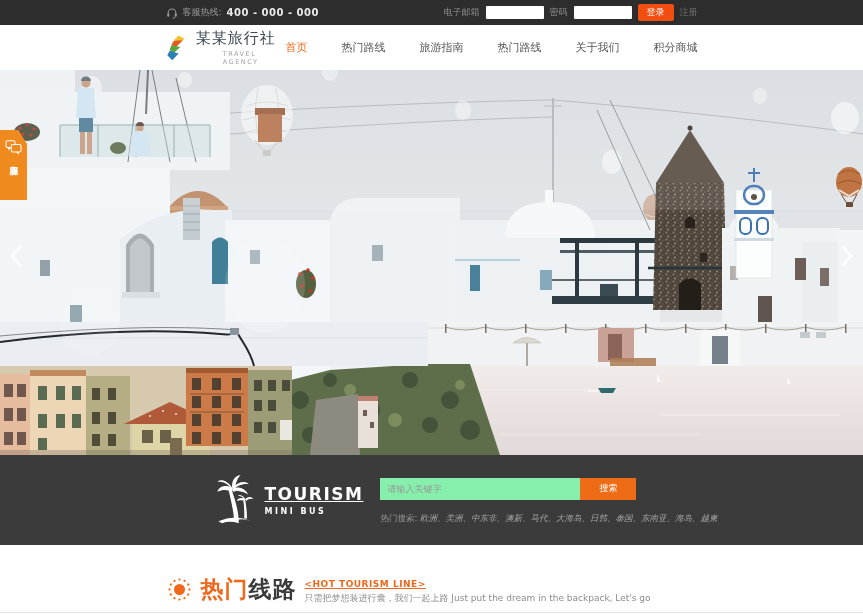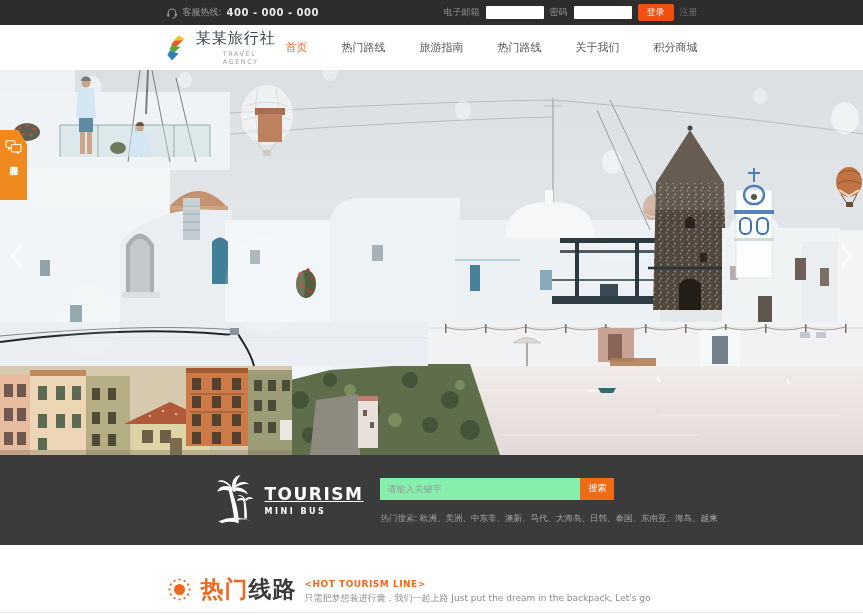--- a/index.html
+++ b/index.html
@@ -41,33 +41,33 @@
   
   .search-section { height:90px; background:#3b3b3b; }
   .search-section .container { display:flex; align-items:center; }
   .ts-brand { display:flex; align-items:center; gap:9px; margin-left:48px; }
   .ts-brand .t1 { color:#fff; font-size:17px; font-weight:bold; letter-spacing:1.5px;text-decoration:underline; }
   .ts-brand .t2 { color:#fff; font-size:8px; letter-spacing:2.5px; margin-top:3px; font-weight:bold; }
   .search-block { margin-left:17px; padding-top:2px; }
   .search-row { display:flex; }
   .search-row input { width:200px; height:22px; border:none; background:#86efac; font-size:9px; padding:0 7px; outline:none; }
   .search-row input::placeholder { color:#999; }
-  .btn-search { width:34px; height:22px; background:#ee6c16; color:#fff; border:none; font-size:9px; cursor:pointer; }
+  .btn-search { width:56px; height:22px; background:#ee6c16; color:#fff; border:none; font-size:9px; cursor:pointer; }
   .hot-line { margin-top:13px; font-size:8.5px; color:#969696; white-space:nowrap; }
-  .hot-line .kw { color:#a5a5a5; cursor:pointer; }
+  .hot-line .kw { color:#a5a5a5; cursor:pointer;font-style:italic; }
 
   
   .lines-section { position:relative; height:70px; background:#fff; }
   .lines-head { display:flex; align-items:center; padding-top:29px; }
   .lines-head .sun { margin-right:8px; }
   .lines-title { font-size:23px; font-weight:bold; letter-spacing:1px; white-space:nowrap; }
   .lines-title .hl { color:#f0681c; }
   .lines-title .rest { color:#3a3a3a; }
   .lines-sub { margin-left:8px; padding-top:4px; }
-  .lines-sub .en { font-size:9px; font-weight:bold; color:#f0681c; letter-spacing:.5px; }
+  .lines-sub .en { font-size:9px; font-weight:bold; color:#f0681c; letter-spacing:.5px;text-decoration:underline; }
   .lines-sub .cn { font-size:9px; color:#8d8d8d; margin-top:3px; white-space:nowrap; }
   .section-divider { position:absolute; left:0; right:0; bottom:2px; height:1px; background:#e6e6e6; }
 </style>
 </head>
 <body>
 
 <div class="page">
 
   <div class="topbar">
     <div class="container">

